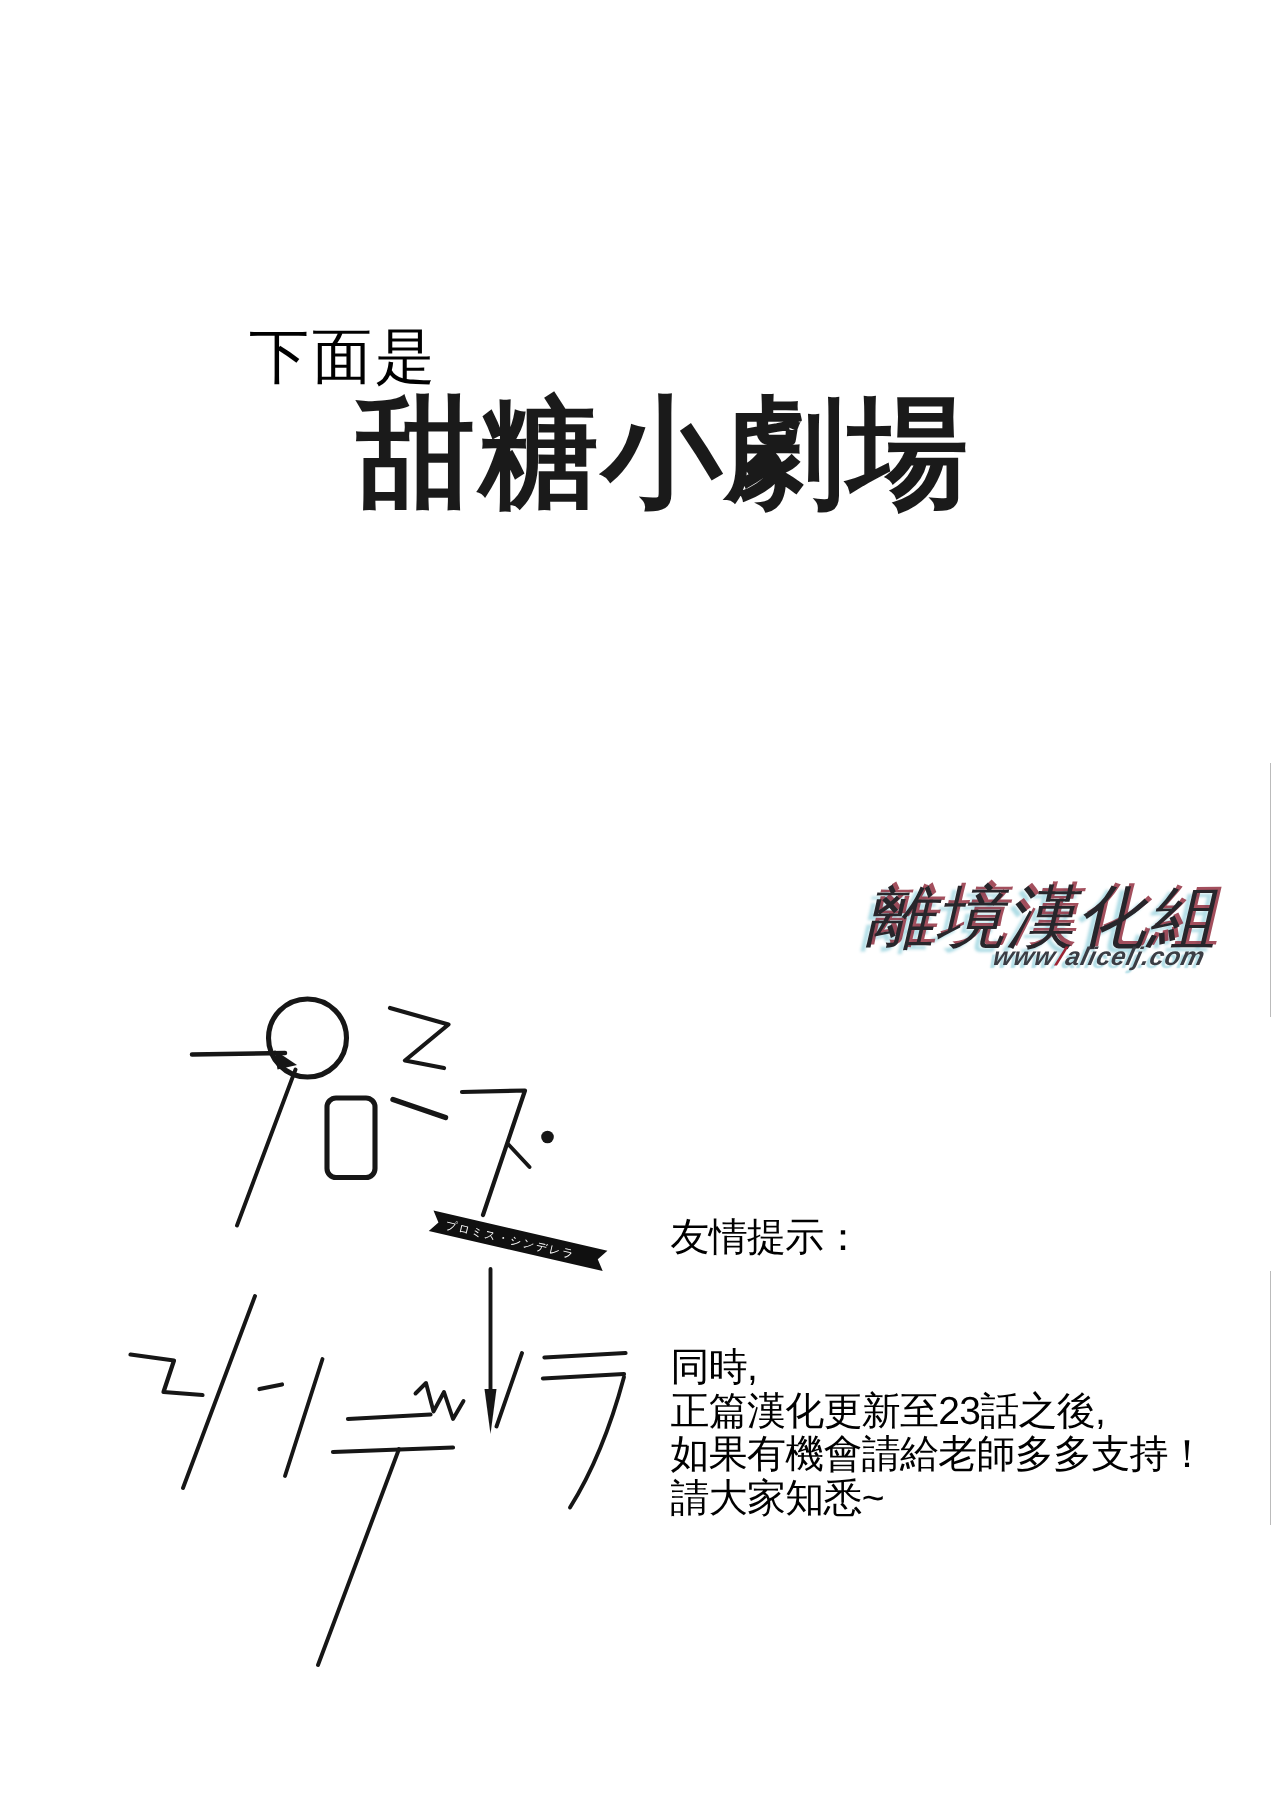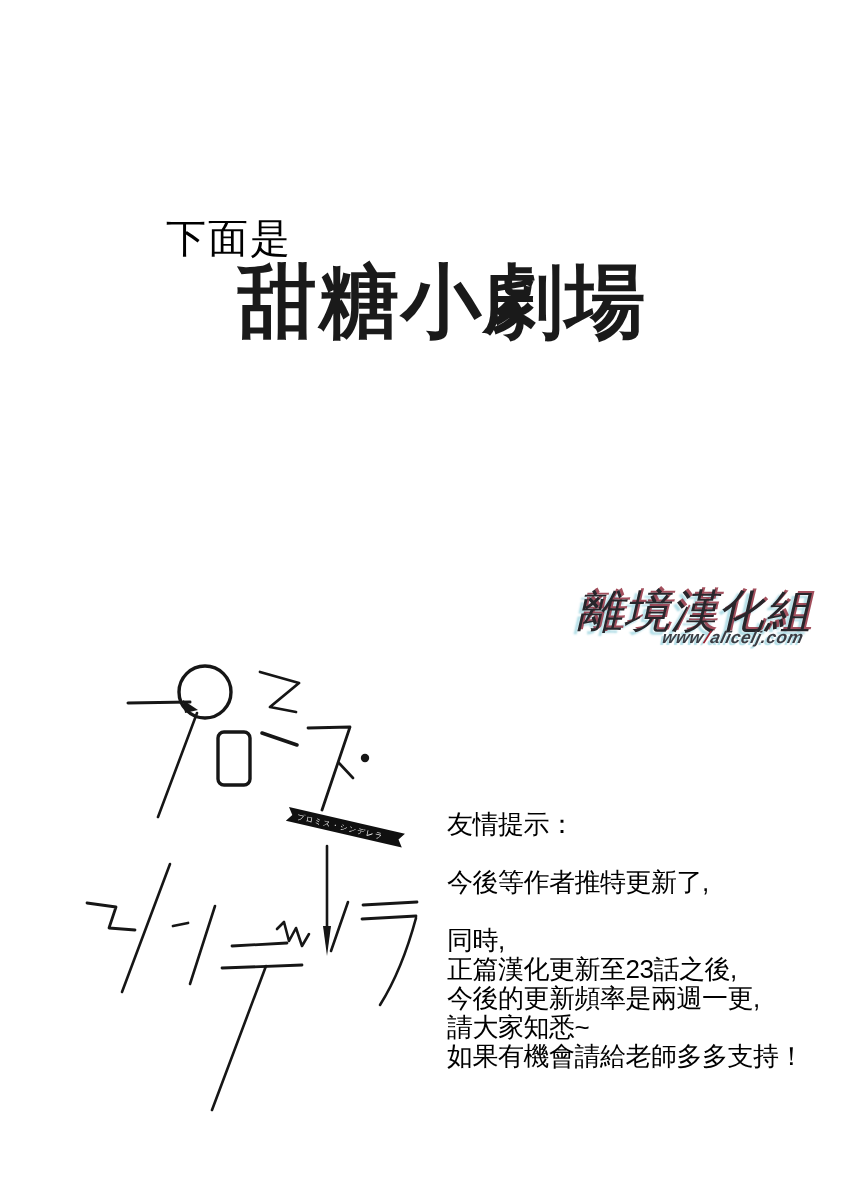--- a/index.html
+++ b/index.html
@@ -117,22 +117,20 @@
     <g>
       <line x1="283" y1="265" x2="337" y2="262" stroke-width="2.8"></line>
       <line x1="282" y1="279" x2="336" y2="276" stroke-width="2.8"></line>
       <path d="M336,278 Q322,330 300,365" stroke-width="2.6"></path>
     </g>
   </svg>
 
   <div class="notice">
     <div class="line">友情提示：</div>
     <div class="line"></div>
-    <div class="line">今後等作者推特更新了,</div>
     <div class="line"></div>
     <div class="line">同時,</div>
     <div class="line">正篇漢化更新至23話之後,</div>
-    <div class="line">今後的更新頻率是兩週一更,</div>
+    <div class="line">如果有機會請給老師多多支持！</div>
     <div class="line">請大家知悉~</div>
-    <div class="line">如果有機會請給老師多多支持！</div>
   </div>
 
 </div>
 
 </body></html>

